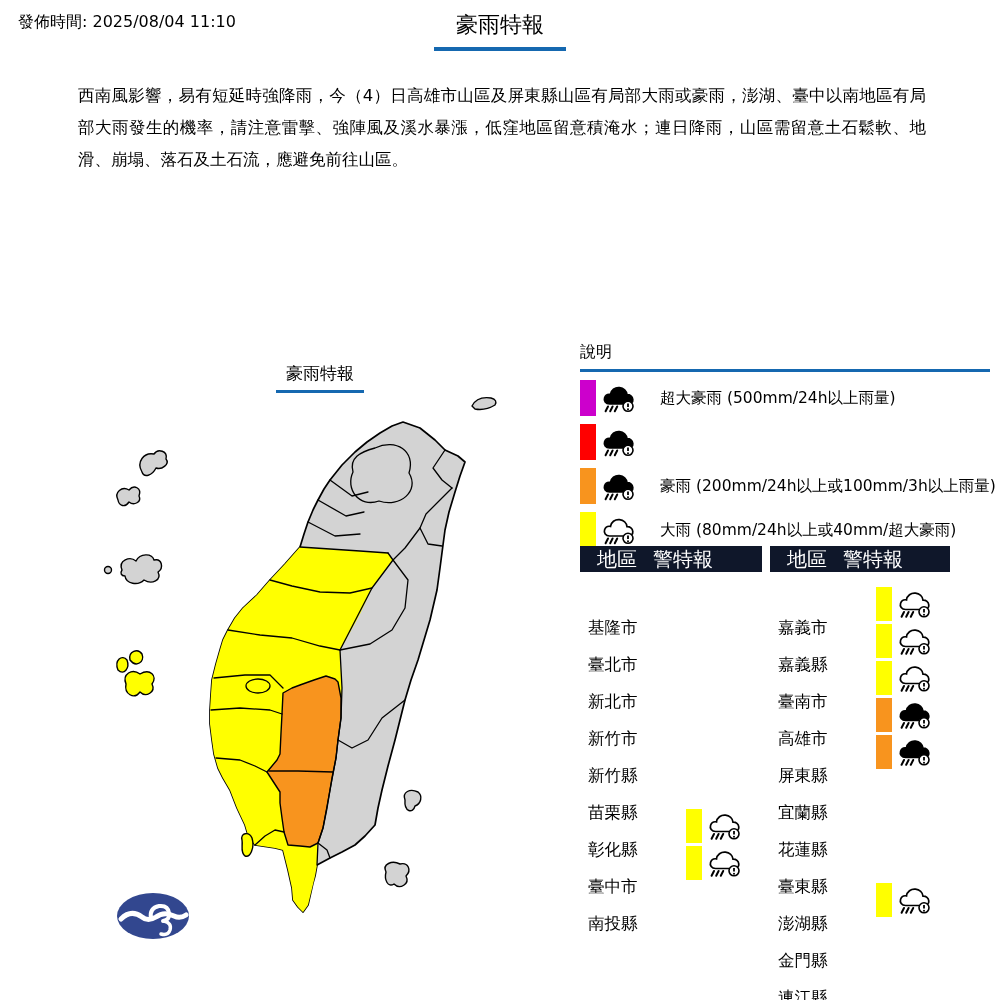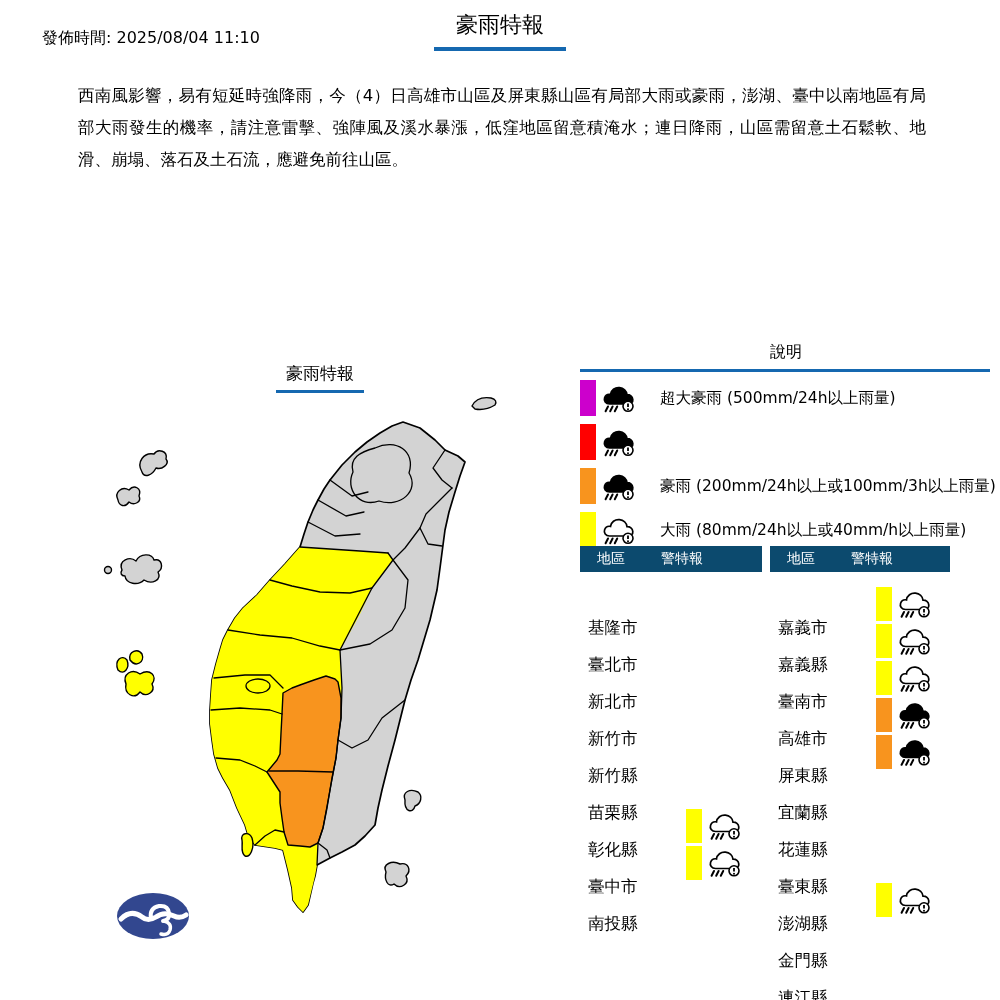--- a/index.html
+++ b/index.html
@@ -1,43 +1,43 @@
 <!DOCTYPE html>
 <html><head>
 <meta charset="utf-8">
 <style>
   html,body{margin:0;padding:0;}
   body{
     width:1000px;height:1000px;position:relative;background:#fff;color:#000;
     font-family:"DejaVu Sans","Liberation Sans",sans-serif;overflow:hidden;
   }
   .abs{position:absolute;}
-  #publish-time{left:18px;top:28px;font-size:16px;margin-left:24px;}
+  #publish-time{left:18px;top:12px;font-size:16px;}
   #title-wrap{left:0;top:10px;width:1000px;text-align:center;}
   #main-title{display:inline-block;font-size:22px;font-weight:400;margin:0;
     padding:0 22px 7px;border-bottom:4px solid #1568B0;}
   #description{left:78px;top:80px;width:848px;font-size:16.5px;line-height:32px;text-align:justify;}
   #map-label-wrap{left:240px;top:362px;width:160px;text-align:center;}
   #map-label{display:inline-block;font-size:17px;padding:0 10px 5px;border-bottom:3px solid #1568B0;}
   #map-svg{left:30px;top:388px;}
   
   #legend{left:580px;top:342px;width:412px;}
-  #legend-title{font-size:16px;margin:0 0 6px 0;font-weight:400;text-align:center;}
+  #legend-title{font-size:16px;margin:0 0 6px 0;font-weight:400;}
   #legend-rule{border-top:3px solid #1568B0;width:410px;height:0;margin-bottom:4px;}
   .legend-item{display:flex;align-items:center;height:44px;}
   .swatch{width:16px;height:36px;flex:0 0 16px;}
   .w-icon{width:36px;height:31px;margin-left:5px;flex:0 0 36px;}
   .legend-text{font-size:15.5px;margin-left:23px;white-space:nowrap;}
   
   .warn-table{position:absolute;top:546px;}
   #table-left{left:580px;width:182px;}
   #table-right{left:770px;width:180px;}
-  .tbl-header{height:26px;background:#0c4a6e;color:#fff;display:flex;align-items:center;font-size:14px;}
+  .tbl-header{height:26px;background:#0f172a;color:#fff;display:flex;align-items:center;font-size:20px;}
   .h-region{margin-left:17px;}
-  .h-warning{margin-left:36px;}
+  .h-warning{margin-left:16px;}
   .tbl-rows{margin-top:13px;}
   .tbl-row{height:37px;display:flex;align-items:center;}
   .cell-region{width:98px;padding-left:8px;font-size:16.5px;margin-top:48px;}
   .cell-warning{display:flex;align-items:center;height:100%;}
   .cell-warning .swatch{height:34px;margin-right:3px;}
   .cell-warning .w-icon{margin-left:2px;width:36px;height:30px;}
 </style>
 </head>
 <body>
 
@@ -184,21 +184,21 @@
       <line x1="7" y1="23" x2="4.6" y2="27.8"></line>
       <line x1="11.6" y1="23" x2="9.2" y2="27.8"></line>
       <line x1="16.2" y1="23" x2="13.8" y2="27.8"></line>
     </g>
     <g>
       <circle cx="27" cy="22.8" r="5" fill="#fff" stroke="#000" stroke-width="1.6"></circle>
       <line x1="27" y1="19.9" x2="27" y2="23.6" stroke="#000" stroke-width="1.8"></line>
       <circle cx="27" cy="25.7" r="1" fill="#000"></circle>
     </g>
   </svg>
-<span class="legend-text">大雨 (80mm/24h以上或40mm/h以上雨量)</span>
+<span class="legend-text">大雨 (80mm/24h以上或40mm/超大豪雨)</span>
       </div>
     </div>
 </div>
 
 <div id="table-left" class="warn-table">
   <div class="tbl-header">
     <span class="h-region">地區</span>
     <span class="h-warning">警特報</span>
   </div>
   <div class="tbl-rows">

